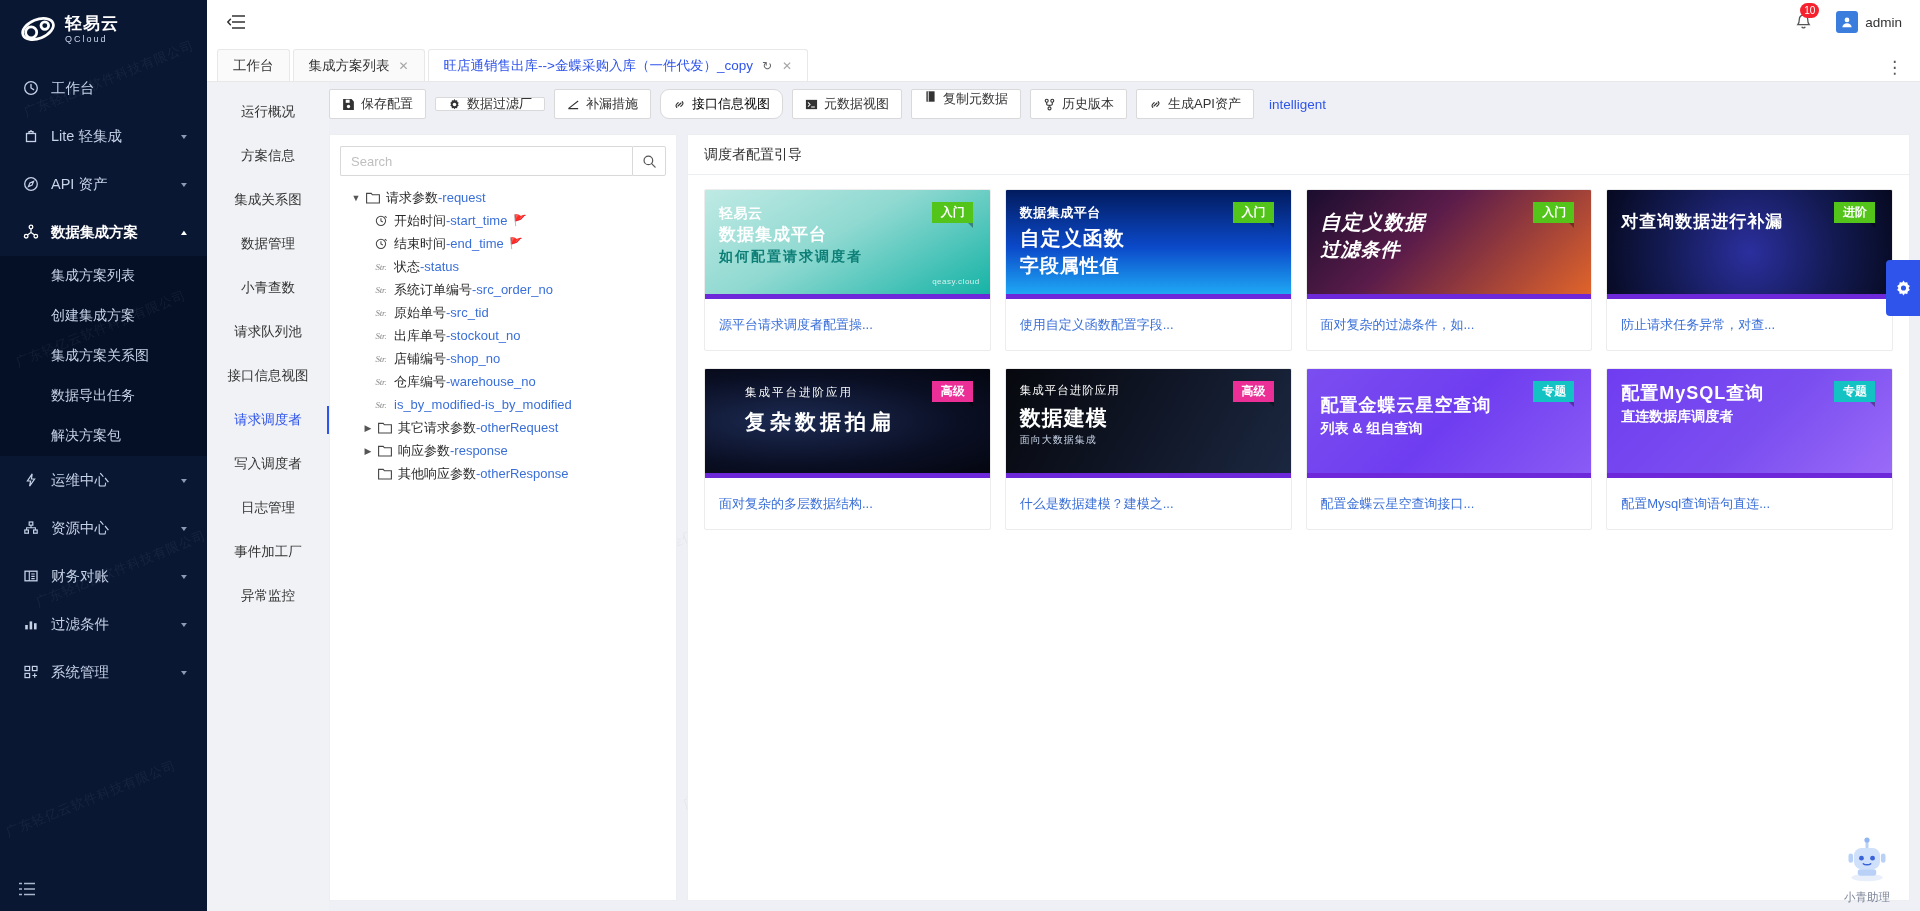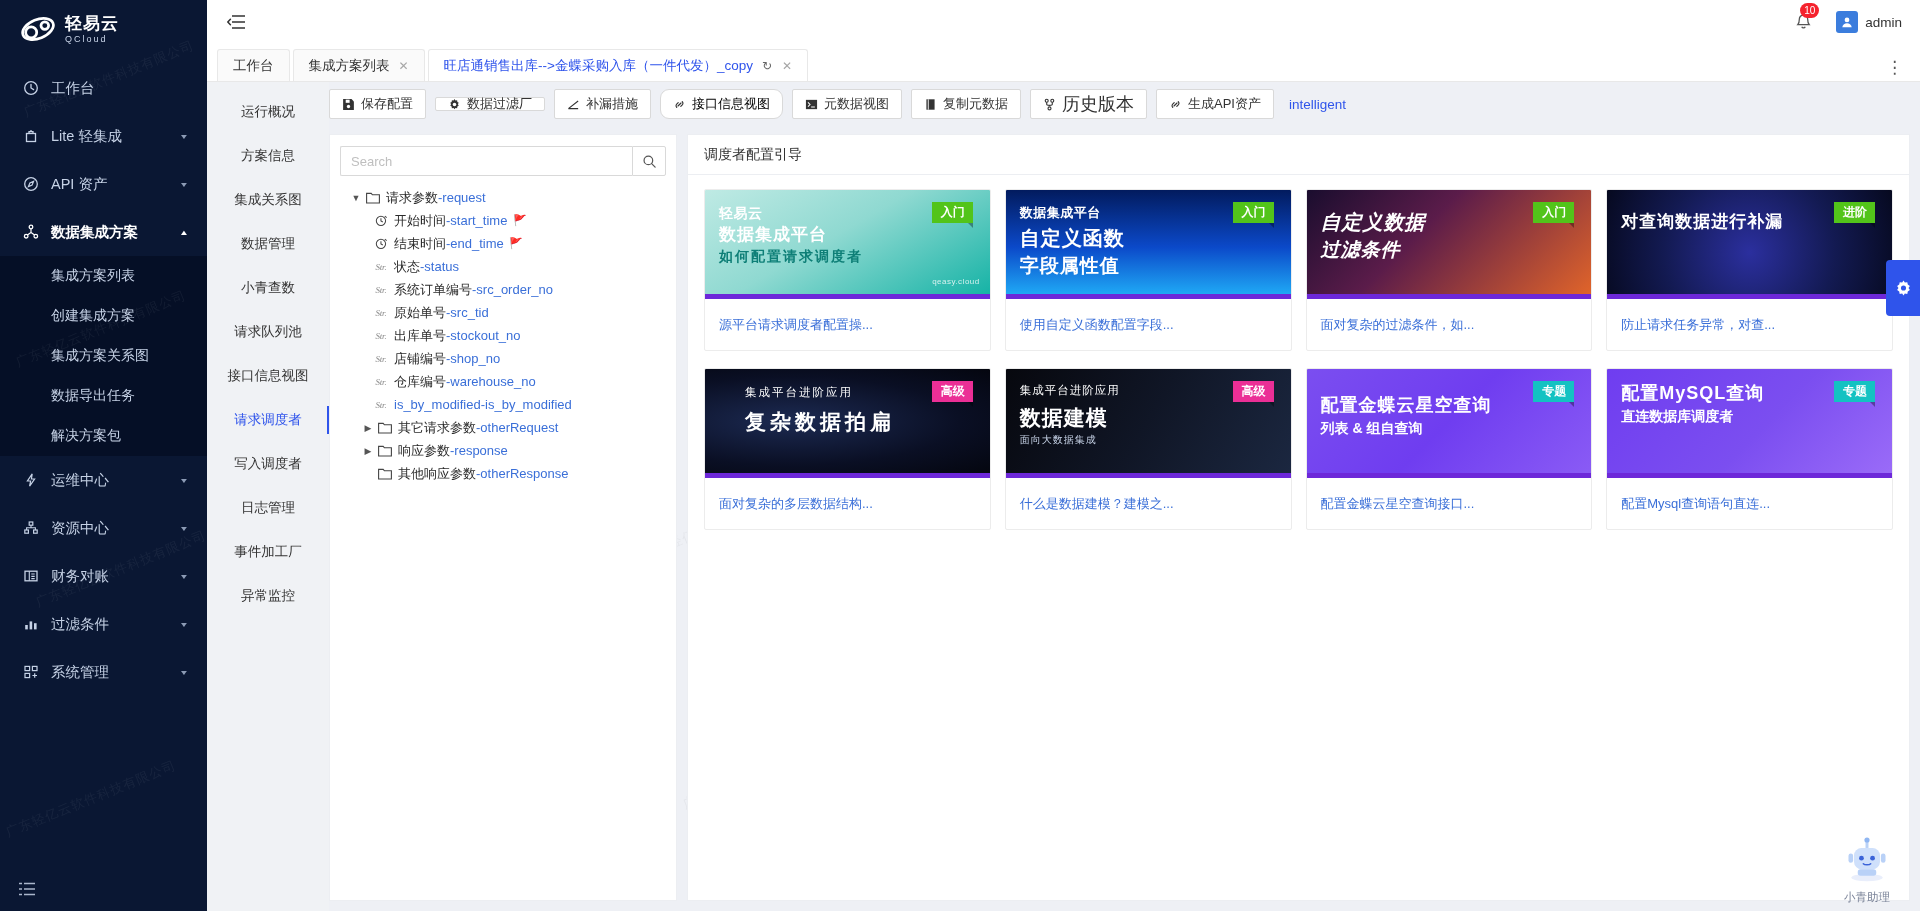--- a/index.html
+++ b/index.html
@@ -470,28 +470,28 @@
               </svg>
             <span>接口信息视图</span>
           </button>
           <button class="tb" style="display:flex;align-items:center;gap:6px;height:30px;padding:0 12px;background:#fff;border:1px solid #d9d9d9;border-radius:2px;font-size:13px;color:#333;cursor:pointer;font-family:'Liberation Sans',sans-serif;">
             <svg width="13" height="13" viewBox="0 0 14 14">
                 <rect x="1" y="2" width="12" height="10" fill="#333"></rect>
                 <path d="M3.2 4.8l2.2 2.2-2.2 2.2M6.6 9.6h4" stroke="#fff" stroke-width="1.1" fill="none"></path>
               </svg>
             <span>元数据视图</span>
           </button>
-          <button class="tb" style="display:flex;align-items:center;gap:6px;height:30px;padding:0 12px;background:#fff;border:1px solid #d9d9d9;border-radius:2px;font-size:13px;color:#333;cursor:pointer;font-family:'Liberation Sans',sans-serif;">
+          <button class="tb" style="display:flex;align-items:flex-start;gap:6px;height:30px;padding:0 12px;background:#fff;border:1px solid #d9d9d9;border-radius:2px;font-size:13px;color:#333;cursor:pointer;font-family:'Liberation Sans',sans-serif;">
             <svg width="13" height="13" viewBox="0 0 14 14">
                 <path d="M2.6 1.4h8.8v11.2H2.6z" fill="#333"></path>
                 <path d="M4.6 1.4v11.2" stroke="#fff" stroke-width="1"></path>
               </svg>
             <span>复制元数据</span>
           </button>
-          <button class="tb" style="display:flex;align-items:center;gap:6px;height:30px;padding:0 12px;background:#fff;border:1px solid #d9d9d9;border-radius:2px;font-size:18px;color:#333;cursor:pointer;font-family:'Liberation Sans',sans-serif;">
+          <button class="tb" style="display:flex;align-items:center;gap:6px;height:30px;padding:0 12px;background:#fff;border:1px solid #d9d9d9;border-radius:2px;font-size:13px;color:#333;cursor:pointer;font-family:'Liberation Sans',sans-serif;">
             <svg width="13" height="13" viewBox="0 0 14 14">
                 <circle cx="4" cy="3" r="1.6" fill="none" stroke="#333" stroke-width="1.2"></circle>
                 <circle cx="10" cy="3" r="1.6" fill="none" stroke="#333" stroke-width="1.2"></circle>
                 <circle cx="7" cy="11.2" r="1.6" fill="none" stroke="#333" stroke-width="1.2"></circle>
                 <path d="M4 4.6v2.2c0 1 1.2 1.2 3 1.2s3-.2 3-1.2V4.6" stroke="#333" stroke-width="1.2" fill="none"></path>
               </svg>
             <span>历史版本</span>
           </button>
           <button class="tb" style="display:flex;align-items:center;gap:6px;height:30px;padding:0 12px;background:#fff;border:1px solid #d9d9d9;border-radius:2px;font-size:13px;color:#333;cursor:pointer;font-family:'Liberation Sans',sans-serif;">
             <svg width="13" height="13" viewBox="0 0 14 14">

